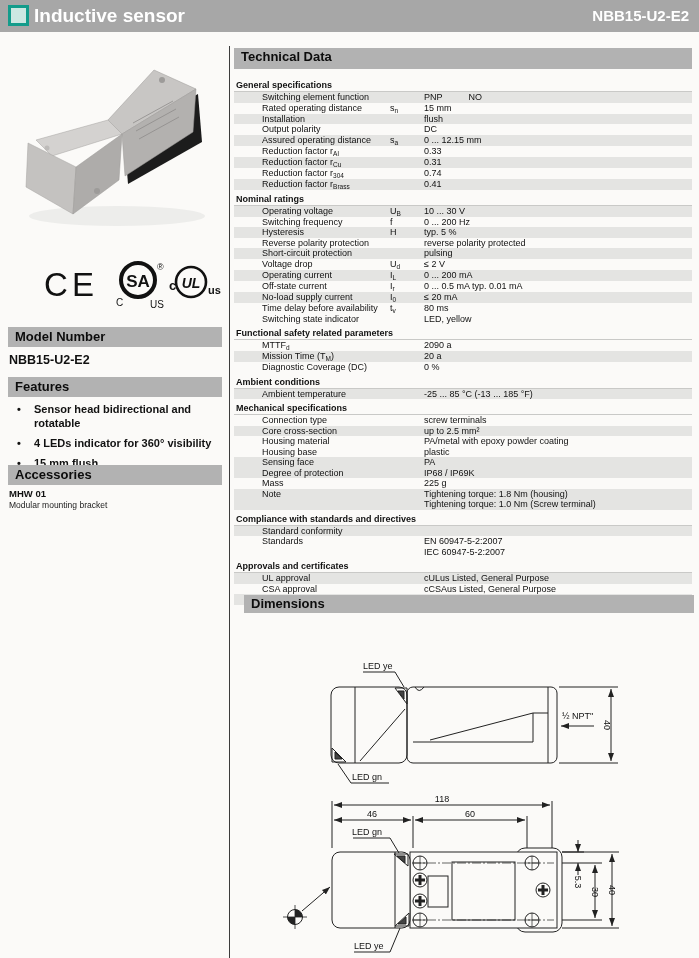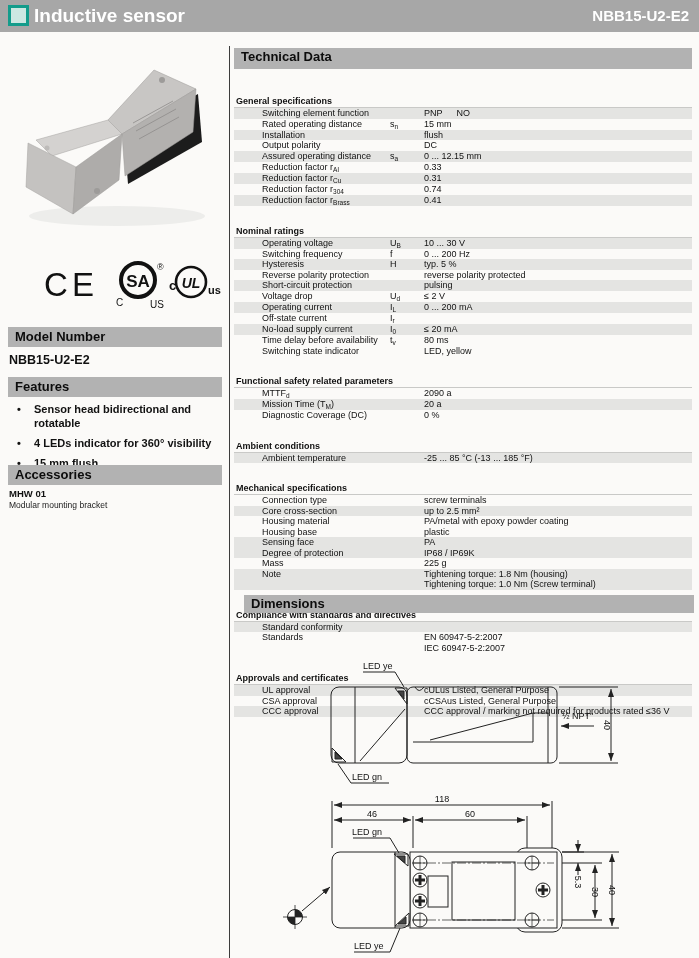--- a/index.html
+++ b/index.html
@@ -17,26 +17,26 @@
        font-size:13px;padding-left:7px;box-sizing:border-box;color:#0c0c0c}
   
   .modelvalue{position:absolute;left:9px;top:353px;font-size:12.5px;font-weight:bold}
   .features{position:absolute;left:8px;top:402px;width:214px;margin:0;padding:0;list-style:none}
   .features li{position:relative;padding-left:26px;font-size:11px;font-weight:bold;line-height:14px;margin-bottom:6px;width:196px}
   .features li .blt{position:absolute;left:9px;top:0}
   .accname{position:absolute;left:9px;top:488px;font-size:9.5px;font-weight:bold}
   .accdesc{position:absolute;left:9px;top:500px;font-size:8.5px;color:#222}
   
   .techwrap{position:absolute;left:234px;top:76px;width:458px}
-  .sec-title{font-size:9px;font-weight:bold;padding:2px 0 1px 2px;margin-top:18px;border-bottom:1px solid #c9c9c7}
+  .sec-title{font-size:9px;font-weight:bold;padding:2px 0 1px 2px;margin-top:2px;border-bottom:1px solid #c9c9c7}
   .trow{display:grid;grid-template-columns:156px 34px 1fr;font-size:9px;line-height:10.5px;min-height:10.5px}
   .trow.shade{background:#e4e4e2}
   .tlabel{padding-left:28px;white-space:nowrap}
   .tlabel.ind2{padding-left:28px}
-  .tval2{margin-left:14px}
+  .tval2{margin-left:26px}
   sub{font-size:6.5px;line-height:1;vertical-align:-1.5px}
   
   .absbox{position:absolute}
   svg text{font-family:"Liberation Sans",sans-serif;fill:#111}
 </style>
 </head>
 <body>
 
 <div class="pageheader">
   <div class="hicon"></div>
@@ -177,20 +177,21 @@
       <span>≤ 2 V</span>
     </div>
     <div class="trow shade">
       <span class="tlabel"><span>Operating current</span></span>
       <span><span>I</span><sub>L</sub></span>
       <span>0 ... 200 mA</span>
     </div>
     <div class="trow">
       <span class="tlabel"><span>Off-state current</span></span>
       <span><span>I</span><sub>r</sub></span>
+      <span>0 ... 0.5 mA typ. 0.01 mA</span>
     </div>
     <div class="trow shade">
       <span class="tlabel"><span>No-load supply current</span></span>
       <span><span>I</span><sub>0</sub></span>
       <span>≤ 20 mA</span>
     </div>
     <div class="trow">
       <span class="tlabel"><span>Time delay before availability</span></span>
       <span><span>t</span><sub>v</sub></span>
       <span>80 ms</span>

